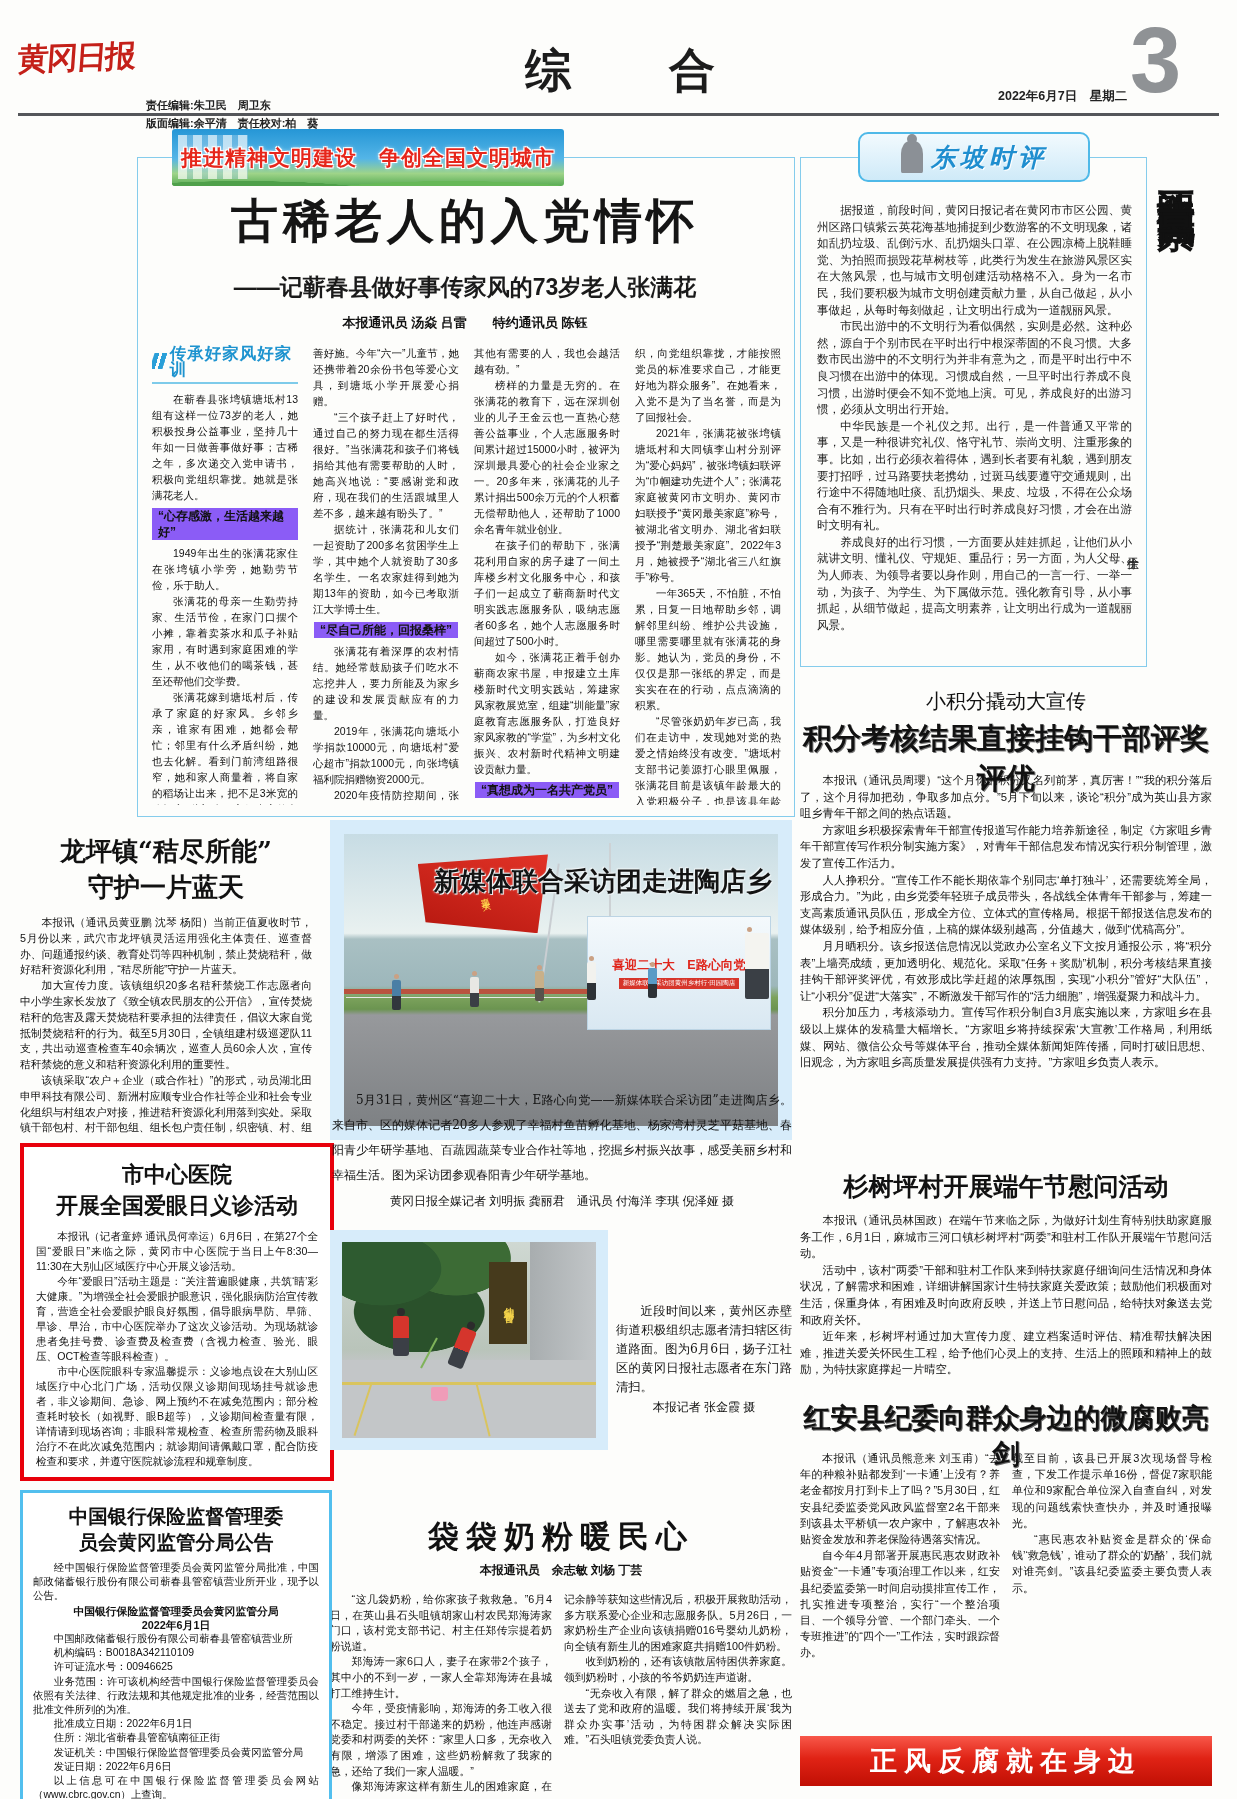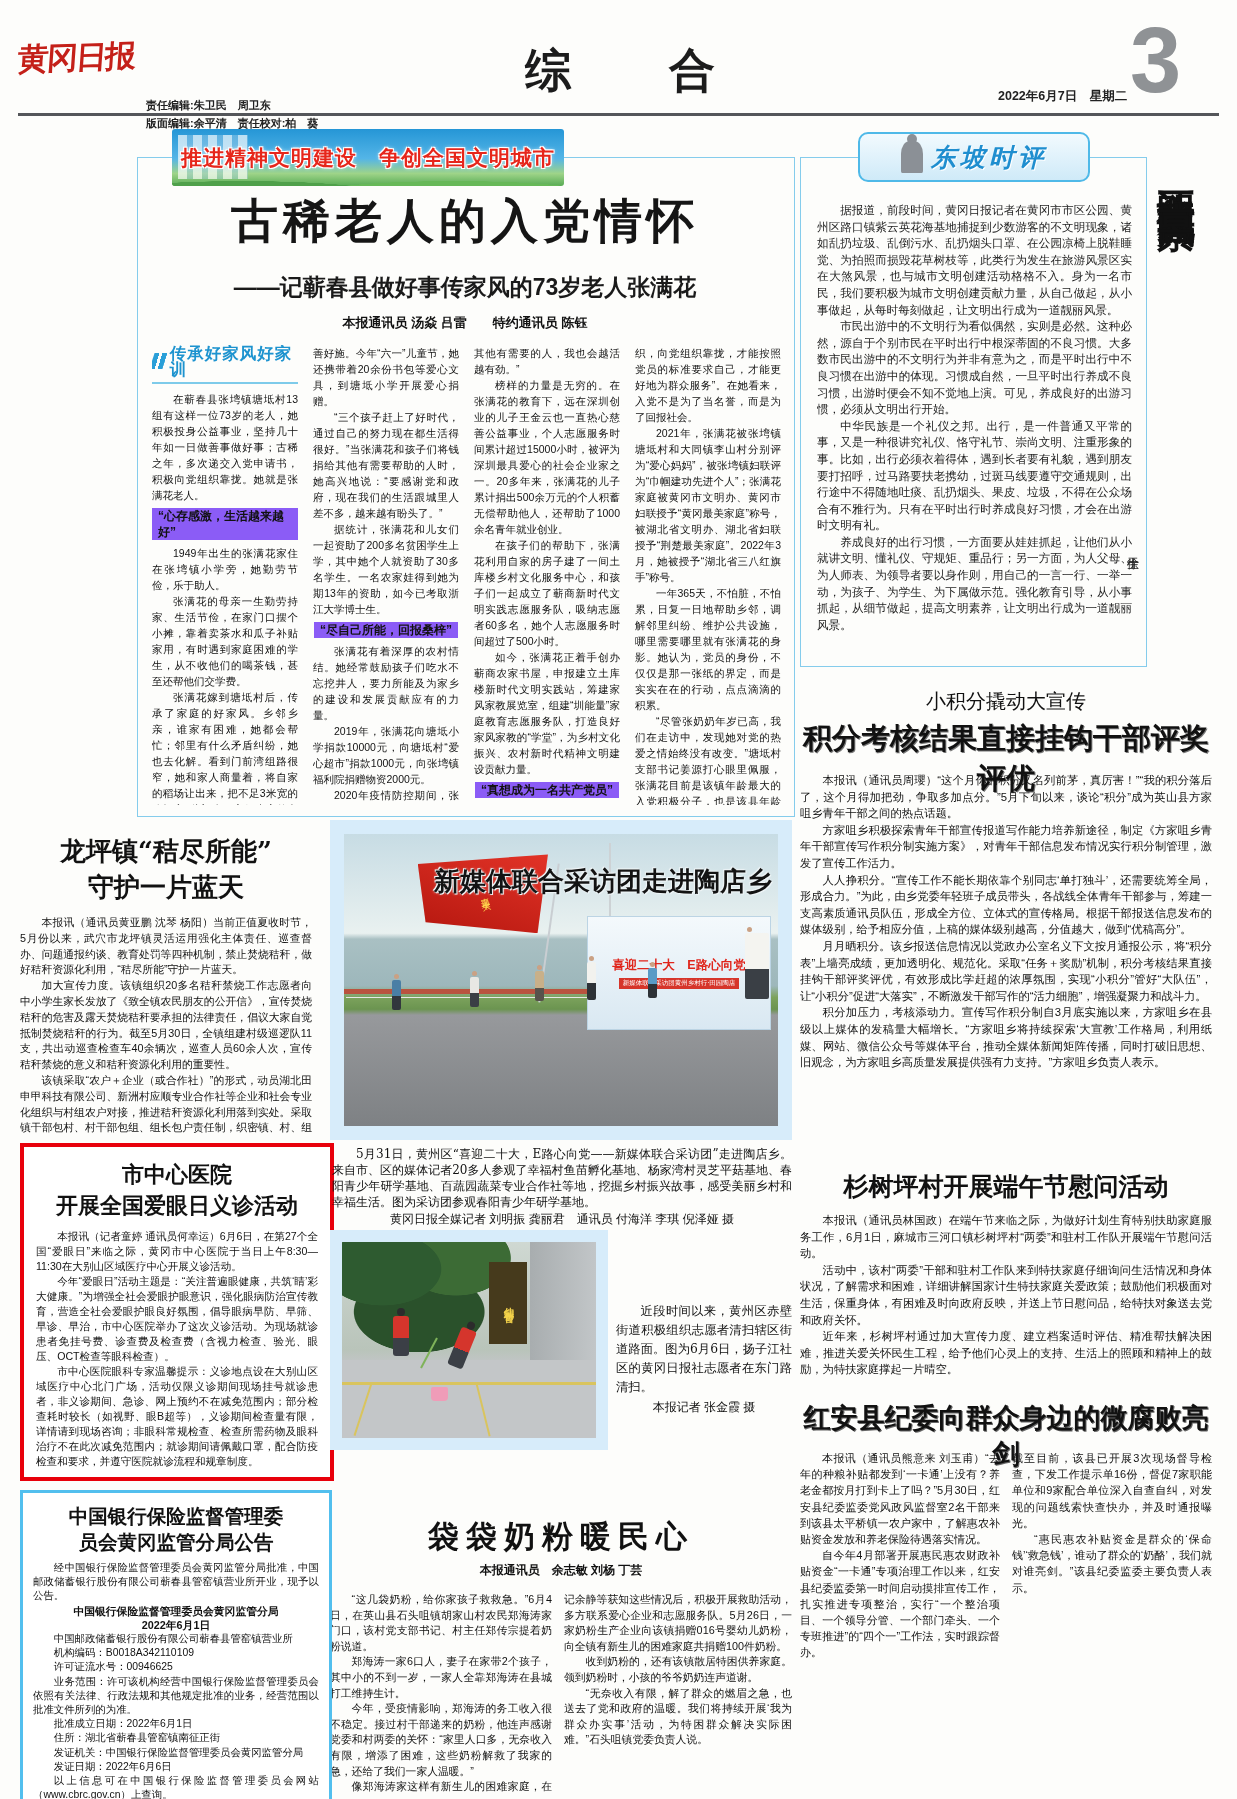--- a/index.html
+++ b/index.html
@@ -84,22 +84,22 @@
           clip-path:polygon(0 12%,100% 0,92% 100%,6% 86%);display:flex;align-items:center;justify-content:center;}
   .flag-text{writing-mode:vertical-rl;font-size:9px;color:#ffd54d;transform:rotate(-14deg);letter-spacing:1px;}
   .billboard{position:absolute;left:56%;top:28%;width:41%;height:37%;background:linear-gradient(180deg,#f4f9fc,#d9e8f2);
           border:1px solid #bcd4e4;display:flex;flex-direction:column;align-items:center;justify-content:center;gap:4px;padding:2px;}
   .billboard-l1{font-size:12.5px;font-weight:900;color:#e0261c;white-space:nowrap;}
   .billboard-l2{font-size:6.5px;color:#fff;background:#d6352a;padding:1px 4px;white-space:nowrap;}
   .fig{position:absolute;width:9px;height:30px;border-radius:2px;}
   .fig::before{content:"";position:absolute;left:2px;top:-6px;width:5px;height:5px;border-radius:50%;background:#caa184;}
   .photo1-headline{position:absolute;right:6px;top:30px;font-size:26px;font-weight:900;color:#131313;white-space:nowrap;
           text-shadow:0 0 3px #eef4f6,1px 1px 0 #eef4f6,-1px -1px 0 #eef4f6;}
-  .caption1{position:absolute;left:332px;top:1146px;width:460px;font-family:"DejaVu Serif",serif;
-          font-size:12px;line-height:16px;text-align:justify;overflow:hidden;}
+  .caption1{position:absolute;left:332px;top:1088px;width:460px;font-family:"DejaVu Serif",serif;
+          font-size:12px;line-height:25px;text-align:justify;overflow:hidden;}
   .credit{text-align:center;font-family:"Liberation Sans",sans-serif;font-weight:normal;font-size:12px;margin-top:1px;}
   
   .photo2-wrap{position:absolute;left:330px;top:1230px;width:278px;height:220px;background:#d7ecfa;}
   .photo2{position:absolute;left:12px;top:12px;right:12px;bottom:12px;overflow:hidden;
           background:linear-gradient(180deg,#cfd8d2 0%,#b9c4ba 55%,#c2c5c7 62%,#b4b7b9 100%);}
   .canopy{position:absolute;left:-8%;top:-12%;width:85%;height:68%;
           background:radial-gradient(45% 45% at 28% 38%,#2e5b30 60%,transparent 61%),
                      radial-gradient(42% 46% at 62% 30%,#3c6b35 60%,transparent 61%),
                      radial-gradient(50% 50% at 45% 70%,#2a512b 60%,transparent 61%);}
   .pillar{position:absolute;right:0;top:0;width:26%;height:100%;background:linear-gradient(90deg,#a8adaf,#c2c6c8);}
@@ -301,20 +301,23 @@
   <div class="disc-headline">红安县纪委向群众身边的微腐败亮剑</div>
   <div class="disc-col body-txt" style="left:800px;">
       <div class="para">本报讯（通讯员熊意来 刘玉甫）“去年的种粮补贴都发到‘一卡通’上没有？养老金都按月打到卡上了吗？”5月30日，红安县纪委监委党风政风监督室2名干部来到该县太平桥镇一农户家中，了解惠农补贴资金发放和养老保险待遇落实情况。</div>
       <div class="para">自今年4月部署开展惠民惠农财政补贴资金“一卡通”专项治理工作以来，红安县纪委监委第一时间启动摸排宣传工作，扎实推进专项整治，实行“一个整治项目、一个领导分管、一个部门牵头、一个专班推进”的“四个一”工作法，实时跟踪督办。</div>
     </div>
   <div class="disc-col body-txt" style="left:1012px;">
       <div class="para cont">截至目前，该县已开展3次现场督导检查，下发工作提示单16份，督促7家职能单位和9家配合单位深入自查自纠，对发现的问题线索快查快办，并及时通报曝光。</div>
       <div class="para">“惠民惠农补贴资金是群众的‘保命钱’‘救急钱’，谁动了群众的‘奶酪’，我们就对谁亮剑。”该县纪委监委主要负责人表示。</div>
     </div>
 
+  <div class="slogan">
+    <span>正风反腐就在身边</span>
+  </div>
 
   <div class="milk-headline">袋袋奶粉暖民心</div>
   <div class="milk-byline">本报通讯员　余志敏 刘杨 丁芸</div>
   <div class="milk-col body-txt" style="left:330px;width:222px;">
       <div class="para">“这几袋奶粉，给你家孩子救救急。”6月4日，在英山县石头咀镇胡家山村农民郑海涛家门口，该村党支部书记、村主任郑传宗提着奶粉说道。</div>
       <div class="para">郑海涛一家6口人，妻子在家带2个孩子，其中小的不到一岁，一家人全靠郑海涛在县城打工维持生计。</div>
       <div class="para">今年，受疫情影响，郑海涛的务工收入很不稳定。接过村干部递来的奶粉，他连声感谢党委和村两委的关怀：“家里人口多，无奈收入有限，增添了困难，这些奶粉解救了我家的急，还给了我们一家人温暖。”</div>
       <div class="para">像郑海涛家这样有新生儿的困难家庭，在石头咀镇还有不少。该镇在“下基层察民情解民忧暖民心”活动中，镇党委书</div>
     </div>
   <div class="milk-col body-txt" style="left:564px;width:228px;">

